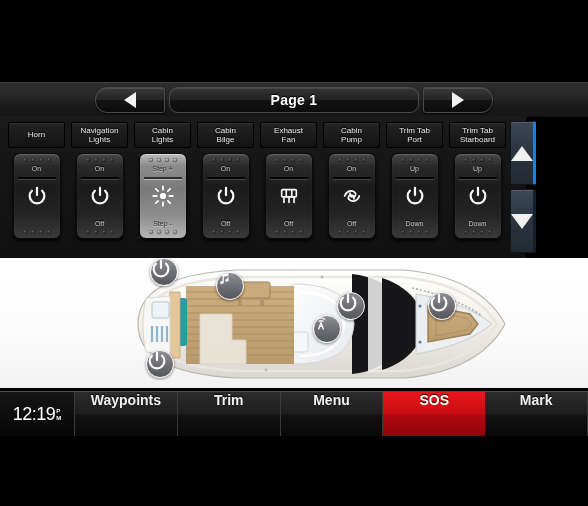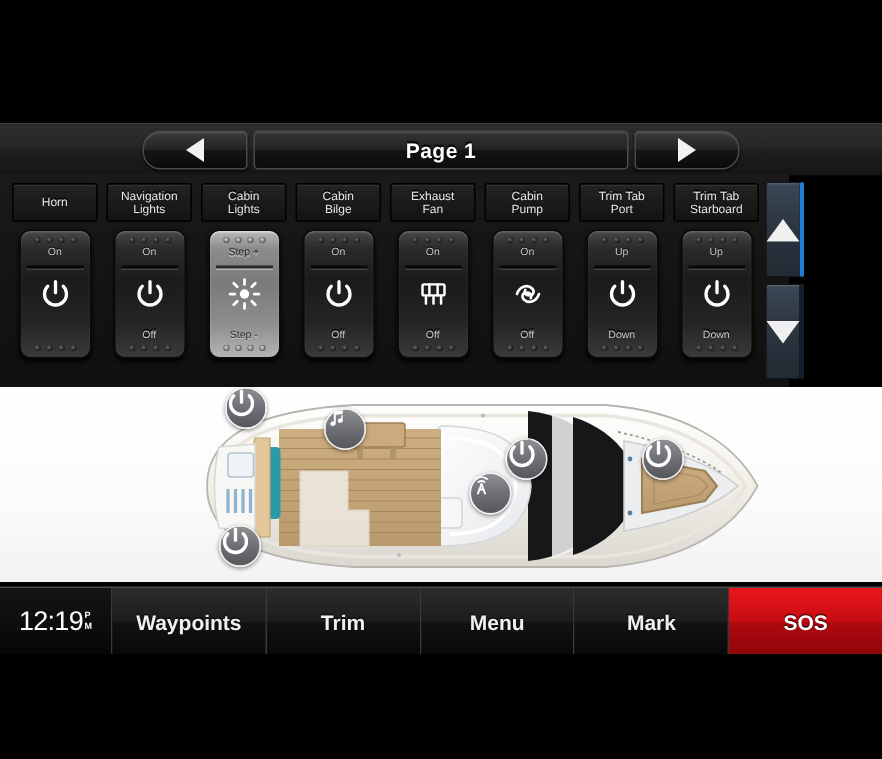--- a/index.html
+++ b/index.html
@@ -19,21 +19,21 @@
            display:flex;align-items:center;justify-content:center;gap:0;}
   .pg-arrow{width:68px;height:24px;border-radius:12px;
             background:linear-gradient(180deg,#3a3a3a 0%,#242424 48%,#141414 52%,#0b0b0b 100%);
             border:1px solid #4a4a4a;box-shadow:inset 0 1px 0 rgba(255,255,255,.12),0 1px 2px rgba(0,0,0,.8);
             display:flex;align-items:center;justify-content:center;cursor:pointer;}
   .pg-arrow.left{border-radius:12px 3px 3px 12px;}
   .pg-arrow.right{border-radius:3px 12px 12px 3px;}
   .tri{width:0;height:0;}
   .tri-l{border-top:8px solid transparent;border-bottom:8px solid transparent;border-right:12px solid #f2f2f2;}
   .tri-r{border-top:8px solid transparent;border-bottom:8px solid transparent;border-left:12px solid #f2f2f2;}
-  .pg-label{width:248px;height:24px;margin:0 4px;border-radius:3px;
+  .pg-label{width:248px;height:24px;margin:0 4px;border-radius:9px;
             background:linear-gradient(180deg,#343434 0%,#232323 48%,#131313 52%,#0c0c0c 100%);
             border:1px solid #4a4a4a;box-shadow:inset 0 1px 0 rgba(255,255,255,.1);
             display:flex;align-items:center;justify-content:center;
             color:#fff;font-size:14px;font-weight:bold;letter-spacing:.3px;
             text-shadow:0 -1px 1px #000;}
 
   
   .swpanel{position:absolute;left:0;top:116px;width:526px;height:142px;
            background:linear-gradient(180deg,#1a1a1a 0%,#141414 50%,#101010 100%);
            display:flex;}
@@ -103,21 +103,21 @@
 
   
   .navbar{position:absolute;left:0;top:391px;width:588px;height:45px;display:flex;
           background:#0a0a0a;border-top:1px solid #4c4c4c;}
   .nav-clock{width:74px;display:flex;align-items:center;justify-content:center;
              background:linear-gradient(180deg,#151515,#060606);
              border-right:1px solid #3a3a3a;color:#fff;}
   .clk-time{font-size:18px;font-weight:normal;letter-spacing:-.5px;}
   .clk-ampm{display:inline-flex;flex-direction:column;font-size:6px;line-height:6.5px;
             font-weight:bold;margin-left:1px;}
-  .nav-item{flex:1;display:flex;align-items:center;justify-content:center;position:relative;
+  .nav-item{flex:1;display:flex;align-items:flex-start;justify-content:center;position:relative;
             color:#f0f0f0;font-size:14px;font-weight:bold;cursor:pointer;
             background:linear-gradient(180deg,#2c2c2c 0%,#1d1d1d 48%,#121212 52%,#080808 100%);
             border-right:1px solid #3a3a3a;text-shadow:0 -1px 1px #000;}
   .nav-item.active{background:linear-gradient(180deg,#3c4a5a 0%,#2b3744 48%,#222c37 52%,#1a222b 100%);
             font-size:17px;flex:1.25;}
   .nav-item.sos{background:linear-gradient(180deg,#e8171d 0%,#c80d12 48%,#b00a0f 52%,#8e0509 100%);
             border-right:none;color:#fff;}
   .slashes{position:absolute;top:0;height:100%;width:22px;display:flex;align-items:center;gap:3px;}
   .slashes.l{left:4px;} .slashes.r{right:4px;}
   .slash{width:2px;height:20px;background:rgba(255,255,255,.30);transform:skewX(-16deg);}
@@ -547,23 +547,23 @@
     <div id="nav-items" style="flex:1;display:flex;">
         <div class="nav-item">
           <span>Waypoints</span>
         </div>
         <div class="nav-item">
           <span>Trim</span>
         </div>
         <div class="nav-item">
           <span>Menu</span>
         </div>
+        <div class="nav-item sos">
+          <span>SOS</span>
+        </div>
         <div class="nav-item">
           <span>Mark</span>
         </div>
-        <div class="nav-item sos">
-          <span>SOS</span>
-        </div>
       </div>
   </div>
 
   <div class="letterbox-bottom"></div>
 </div>
 
 </body></html>

